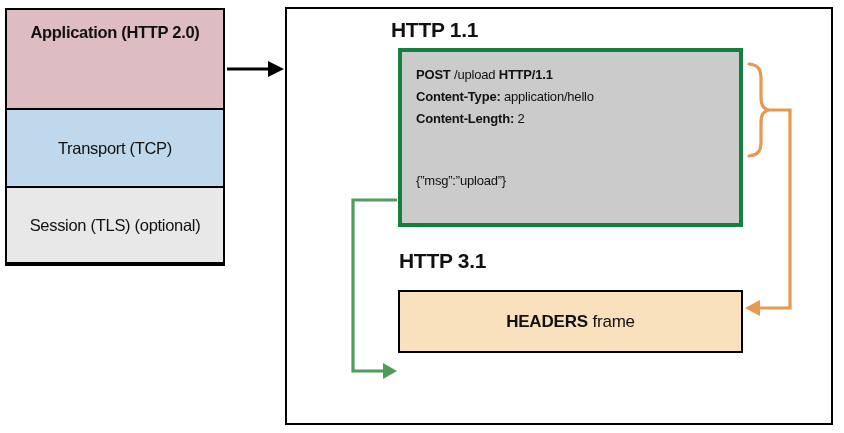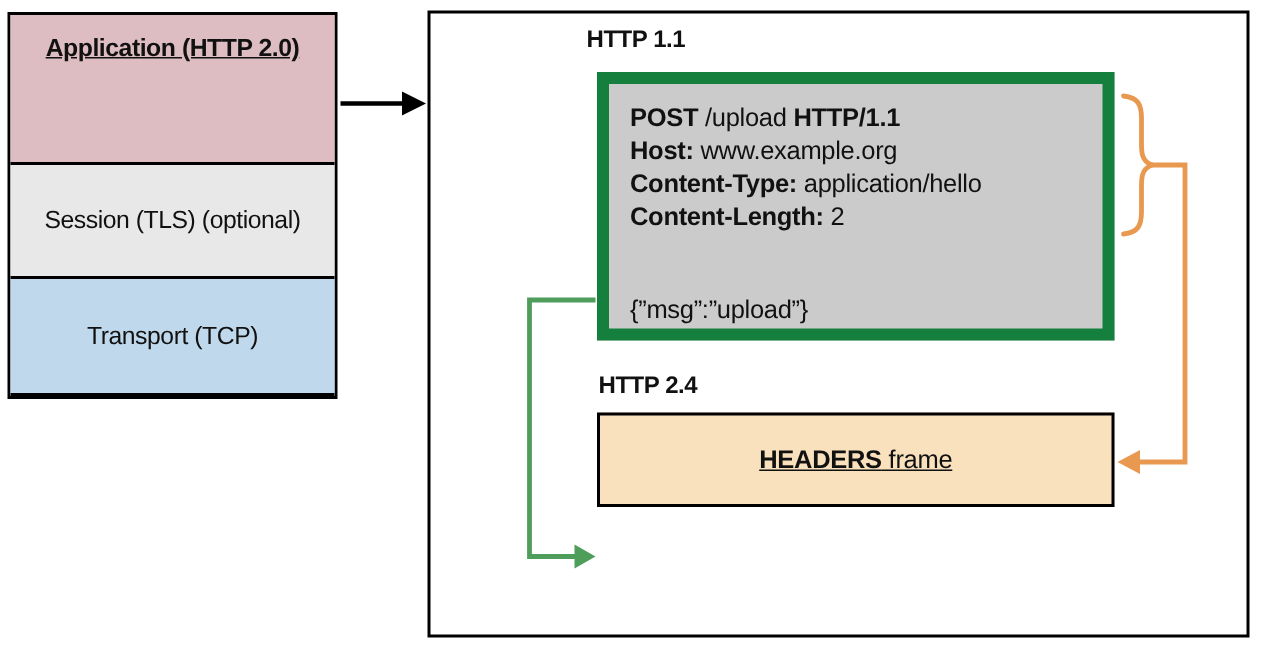--- a/index.html
+++ b/index.html
@@ -11,81 +11,80 @@
   html,body{background:#fff;}
   .canvas{
     position:relative;width:844px;height:433px;background:#fff;overflow:hidden;
     font-family:"Liberation Sans","DejaVu Sans",sans-serif;color:#111;
   }
   
   .stack{position:absolute;left:5px;top:8px;width:220px;border:2px solid #000;background:#fff;}
   .layer{display:flex;align-items:center;justify-content:center;text-align:center;
          font-size:16.5px;letter-spacing:-0.3px;border-bottom:2px solid #000;}
   .layer-app{height:100px;position:relative;display:block;background:var(--application-bg);}
-  .layer-app .app-label{display:block;text-align:center;padding-top:13px;font-weight:bold;font-size:16.5px;text-decoration:underline;}
+  .layer-app .app-label{display:block;text-align:center;padding-top:13px;font-weight:bold;font-size:16.5px;}
   .binary-box{position:absolute;left:15px;right:15px;bottom:0;height:49px;
               border:2px solid #000;background:var(--binary-framing-bg);
               display:flex;align-items:center;justify-content:center;font-weight:bold;}
   .layer-session{height:76px;background:var(--session-bg);}
   .layer-transport{height:78px;background:var(--transport-bg);}
   .layer-network{height:80px;background:var(--network-bg);border-bottom:none;}
   
   .detailbox{position:absolute;left:285px;top:7px;width:548px;height:418px;border:2px solid #000;background:#fff;}
-  .panel-label{position:absolute;font-size:16px;font-weight:600;letter-spacing:-0.3px;}
+  .panel-label{position:absolute;font-size:21px;font-weight:600;letter-spacing:-0.3px;}
   .http11-label{left:104px;top:9px;}
   .http20-label{left:112px;top:240px;}
   .request-box{position:absolute;left:111px;top:39px;width:345px;height:179px;
-               border:8px solid #15803d;background:var(--request-bg);
-               padding:12px 14px;font-size:17px;line-height:22px;letter-spacing:-0.2px;}
+               border:4px solid #15803d;background:var(--request-bg);
+               padding:12px 14px;font-size:13px;line-height:22px;letter-spacing:-0.2px;}
   .request-box .spacer{height:40px;}
   .frame-box{position:absolute;left:111px;width:345px;height:63px;border:2px solid #000;
              background:var(--frame-bg);display:flex;align-items:center;justify-content:center;
              font-size:17px;letter-spacing:-0.2px;}
-  .frame-headers{top:266px;text-decoration:underline;}
+  .frame-headers{top:281px;}
   .frame-data{top:329px;}
   b{font-weight:bold;}
   
   .overlay{position:absolute;left:0;top:0;width:844px;height:433px;pointer-events:none;}
   .flow-black{stroke:var(--stack-flow);stroke-width:3;fill:none;}
   .head-black{fill:var(--stack-flow);stroke:none;}
   .flow-orange{stroke:var(--headers-flow);stroke-width:3.2;fill:none;stroke-linecap:round;}
   .head-orange{fill:var(--headers-flow);stroke:none;}
   .flow-green{stroke:var(--body-flow);stroke-width:3.2;fill:none;}
   .head-green{fill:var(--body-flow);stroke:none;}
 </style>
 </head>
 <body>
 
 <div class="canvas">
 
   <div class="stack">
     <div class="layer layer-app">
       <span class="app-label">Application (HTTP 2.0)</span>
     </div>
+    <div class="layer layer-transport">
+      <span>Transport (TCP)</span>
+    </div>
     <div class="layer layer-session">
       <span>Session (TLS) (optional)</span>
-    </div>
-    <div class="layer layer-transport">
-      <span>Transport (TCP)</span>
     </div>
   </div>
 
   <div class="detailbox">
     <div class="panel-label http11-label">HTTP 1.1</div>
 
     <div class="request-box">
       <div class="req-line"><b>POST</b><span> /upload </span><b>HTTP/1.1</b></div>
-      <div class="req-line"><b>Host:</b><span> www.example.org</span></div>
       <div class="req-line"><b>Content-Type:</b><span> application/hello</span></div>
       <div class="req-line"><b>Content-Length:</b><span> 2</span></div>
       <div class="spacer"></div>
       <div class="req-line">{”msg”:”upload”}</div>
     </div>
 
-    <div class="panel-label http20-label">HTTP 2.4</div>
+    <div class="panel-label http20-label">HTTP 3.1</div>
 
     <div class="frame-box frame-headers">
       <span><b>HEADERS</b><span> frame</span></span>
     </div>
   </div>
 
   <svg class="overlay" viewBox="0 0 844 433" xmlns="http://www.w3.org/2000/svg">
     <g>
       <path class="flow-black" d="M 227,69 L 270,69"></path>
       <polygon class="head-black" points="284,69 268,61 268,77"></polygon>

